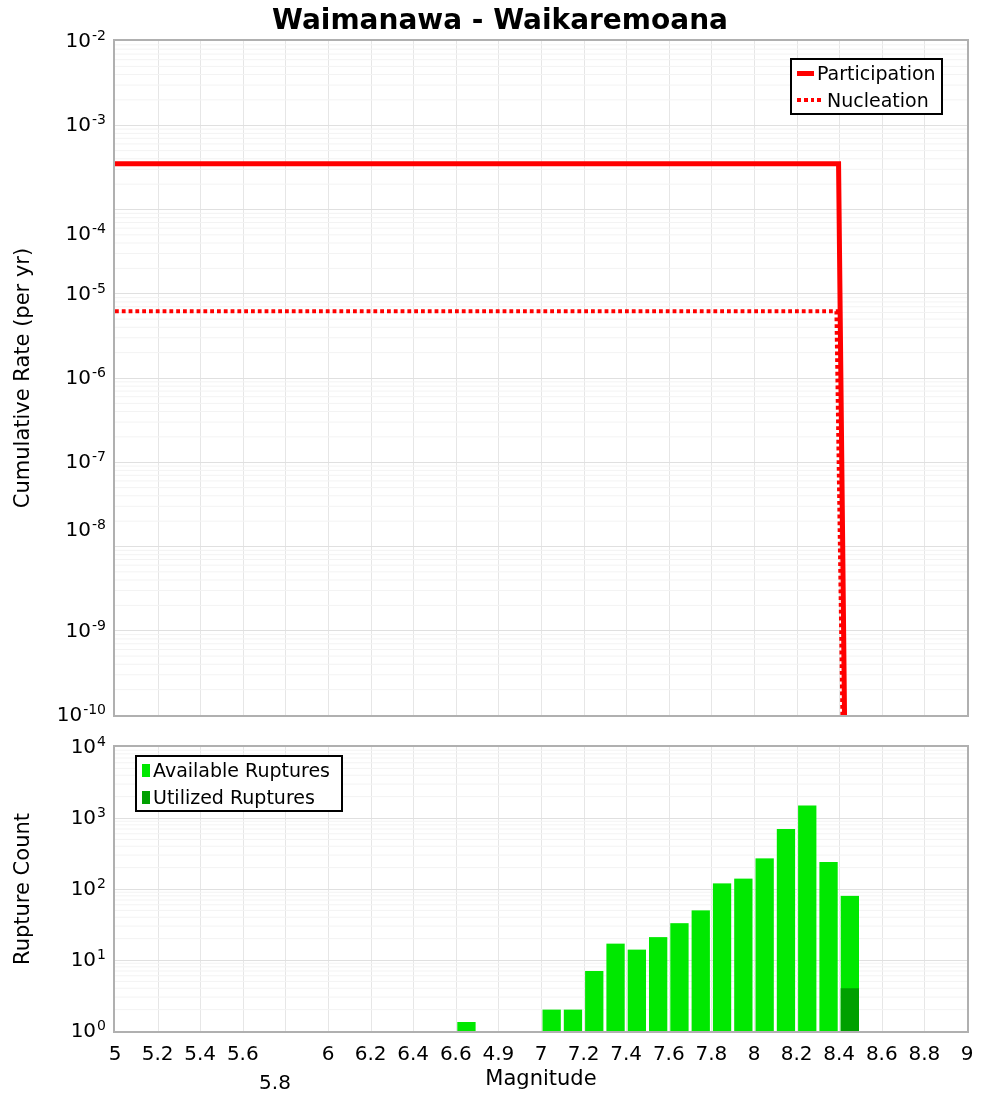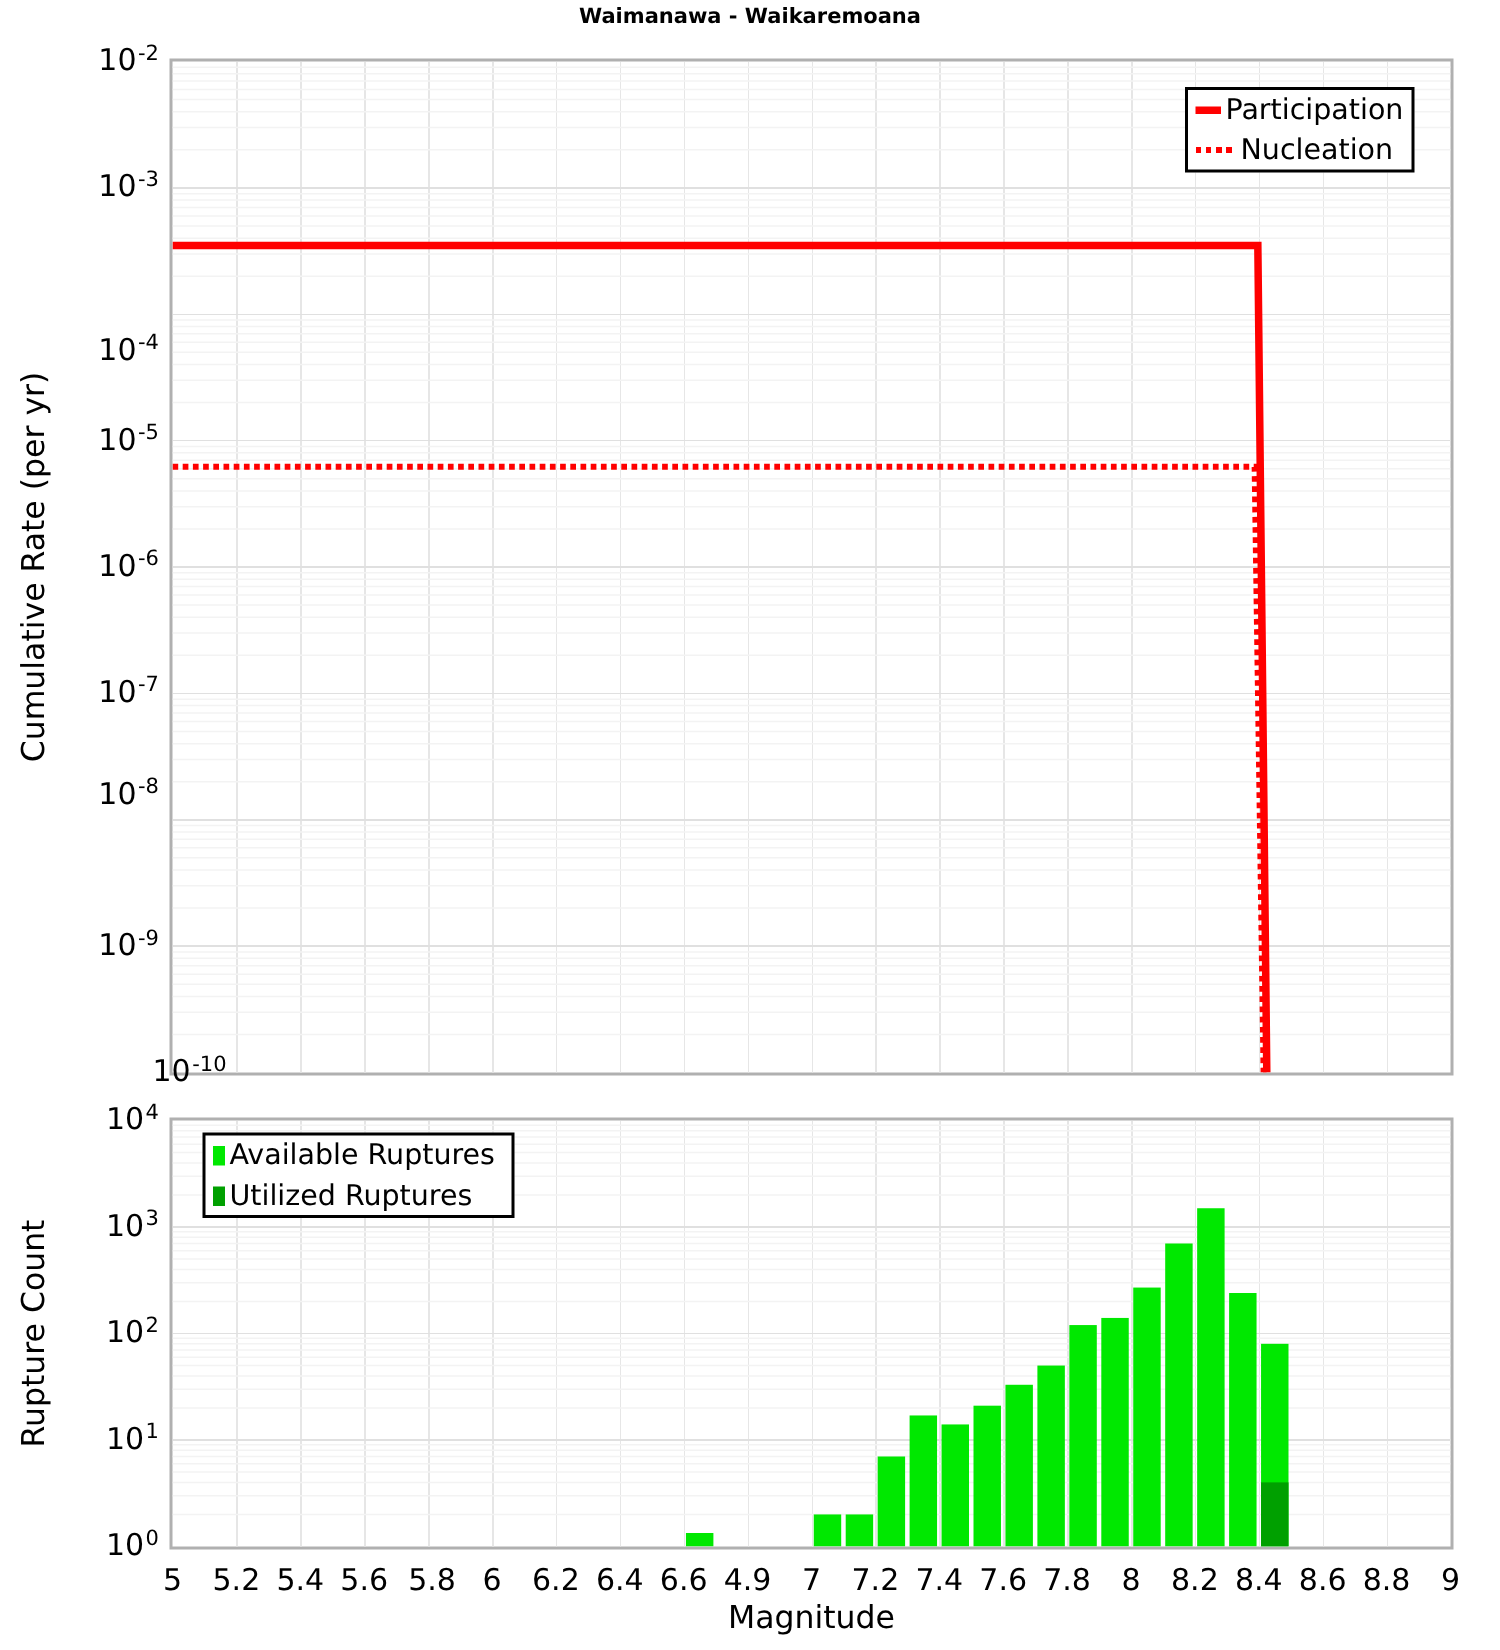--- a/index.html
+++ b/index.html
@@ -1,19 +1,19 @@
 <!DOCTYPE html>
 <html><head>
 <meta charset="utf-8">
 <style>
   html,body{margin:0;padding:0;background:#fff;}
   .figure{position:relative;width:1000px;height:1100px;background:#fff;
           font-family:"DejaVu Sans","Liberation Sans",sans-serif;color:#000;overflow:hidden;}
   .chart-title{position:absolute;left:0;top:3px;width:1000px;text-align:center;
-               font-size:14px;font-weight:bold;}
+               font-size:28px;font-weight:bold;}
   .plot{position:absolute;border:2px solid #b0b0b0;background:#fff;}
   #plotTop{left:113px;top:39px;width:852px;height:674px;}
   #plotBottom{left:113px;top:745px;width:852px;height:284px;}
   .axis-label{position:absolute;font-size:21px;white-space:nowrap;}
   .ylabel-top{left:22px;top:378px;transform:translate(-50%,-50%) rotate(-90deg);}
   .ylabel-bottom{left:22px;top:889px;transform:translate(-50%,-50%) rotate(-90deg);}
   .xlabel{left:541px;top:1066px;transform:translateX(-50%);}
   .ytick{position:absolute;left:0;width:106px;text-align:right;font-size:20px;
          transform:translateY(-55%);white-space:nowrap;}
   .ytick .exp{font-size:14px;position:relative;top:-7px;margin-left:1px;}
@@ -224,31 +224,31 @@
 
   <div id="tickLayer">
       <div class="ytick" style="top: 41px;"><span class="base">10</span><span class="exp">-2</span></div>
       <div class="ytick" style="top: 125.25px;"><span class="base">10</span><span class="exp">-3</span></div>
       <div class="ytick" style="top: 209.5px; margin-top: 24px;"><span class="base">10</span><span class="exp">-4</span></div>
       <div class="ytick" style="top: 293.75px;"><span class="base">10</span><span class="exp">-5</span></div>
       <div class="ytick" style="top: 378px;"><span class="base">10</span><span class="exp">-6</span></div>
       <div class="ytick" style="top: 462.25px;"><span class="base">10</span><span class="exp">-7</span></div>
       <div class="ytick" style="top: 530px;"><span class="base">10</span><span class="exp">-8</span></div>
       <div class="ytick" style="top: 630.75px;"><span class="base">10</span><span class="exp">-9</span></div>
-      <div class="ytick" style="top: 715px; margin-left: 45px;"><span class="base">10</span><span class="exp">-10</span></div>
+      <div class="ytick" style="top: 715px;"><span class="base">10</span><span class="exp">-10</span></div>
       <div class="ytick" style="top: 747px;"><span class="base">10</span><span class="exp">4</span></div>
       <div class="ytick" style="top: 818px;"><span class="base">10</span><span class="exp">3</span></div>
       <div class="ytick" style="top: 889px;"><span class="base">10</span><span class="exp">2</span></div>
       <div class="ytick" style="top: 960px;"><span class="base">10</span><span class="exp">1</span></div>
       <div class="ytick" style="top: 1031px;"><span class="base">10</span><span class="exp">0</span></div>
       <div class="xtick" style="left: 115px;">5</div>
       <div class="xtick" style="left: 157.6px;">5.2</div>
       <div class="xtick" style="left: 200.2px;">5.4</div>
       <div class="xtick" style="left: 242.8px;">5.6</div>
-      <div class="xtick" style="left: 288px;">5.8</div>
+      <div class="xtick" style="left: 275px; margin-top: 29px;">5.8</div>
       <div class="xtick" style="left: 328px;">6</div>
       <div class="xtick" style="left: 370.6px;">6.2</div>
       <div class="xtick" style="left: 413.2px;">6.4</div>
       <div class="xtick" style="left: 455.8px;">6.6</div>
       <div class="xtick" style="left: 498.4px;">4.9</div>
       <div class="xtick" style="left: 541px;">7</div>
       <div class="xtick" style="left: 583.6px;">7.2</div>
       <div class="xtick" style="left: 626.2px;">7.4</div>
       <div class="xtick" style="left: 668.8px; text-align: right;">7.6</div>
       <div class="xtick" style="left: 711.4px;">7.8</div>

